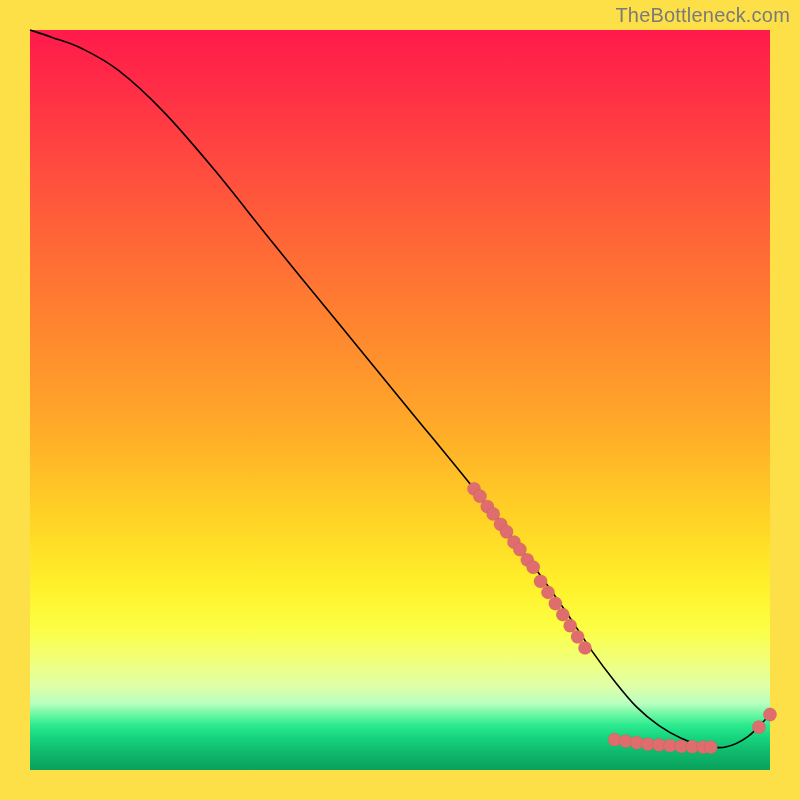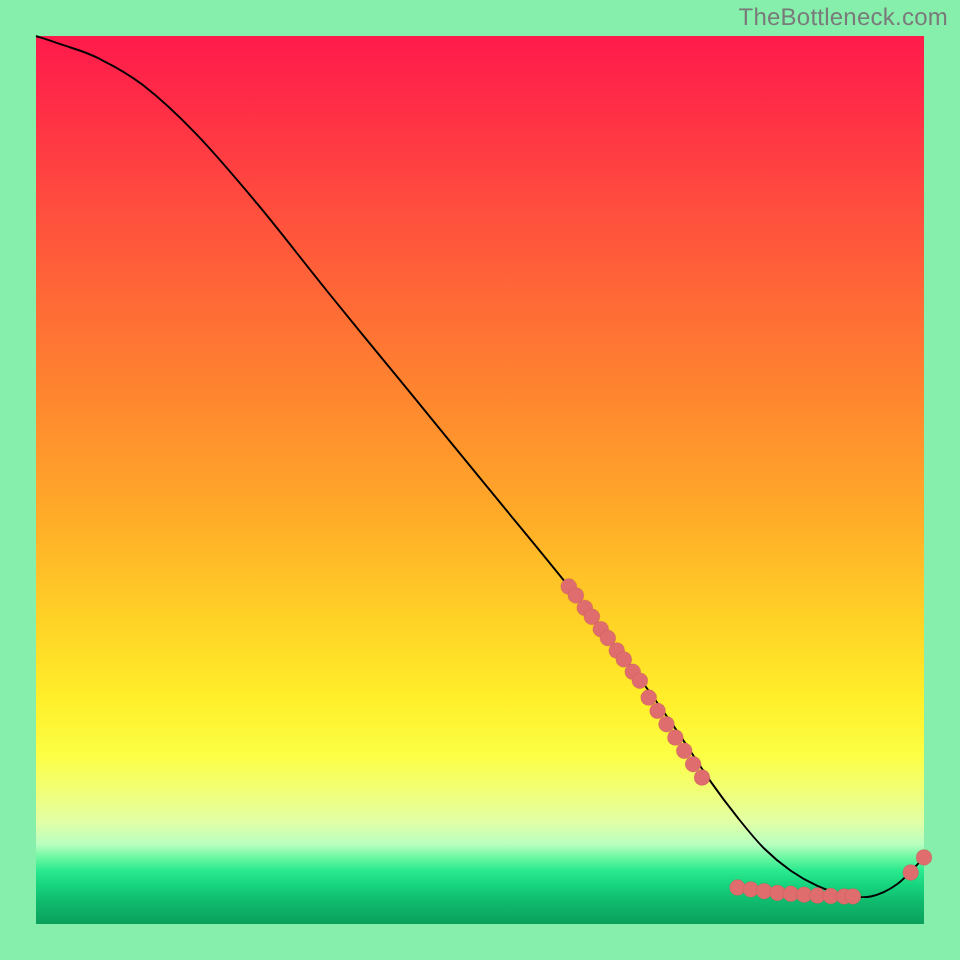--- a/index.html
+++ b/index.html
@@ -1,21 +1,21 @@
 <!DOCTYPE html>
 <html><head>
 <meta charset="utf-8">
 <style>
   * { margin: 0; padding: 0; box-sizing: border-box; }
   html, body { width: 800px; height: 800px; background: #000; overflow: hidden; }
   .stage {
     position: relative;
     width: 800px;
     height: 800px;
-    background: #86efac;
+    background: #fde047;
   }
   .plot-area {
     position: absolute;
     left: 30px;
     top: 30px;
     width: 740px;
     height: 740px;
   }
   .gradient-bg {
     position: absolute;

